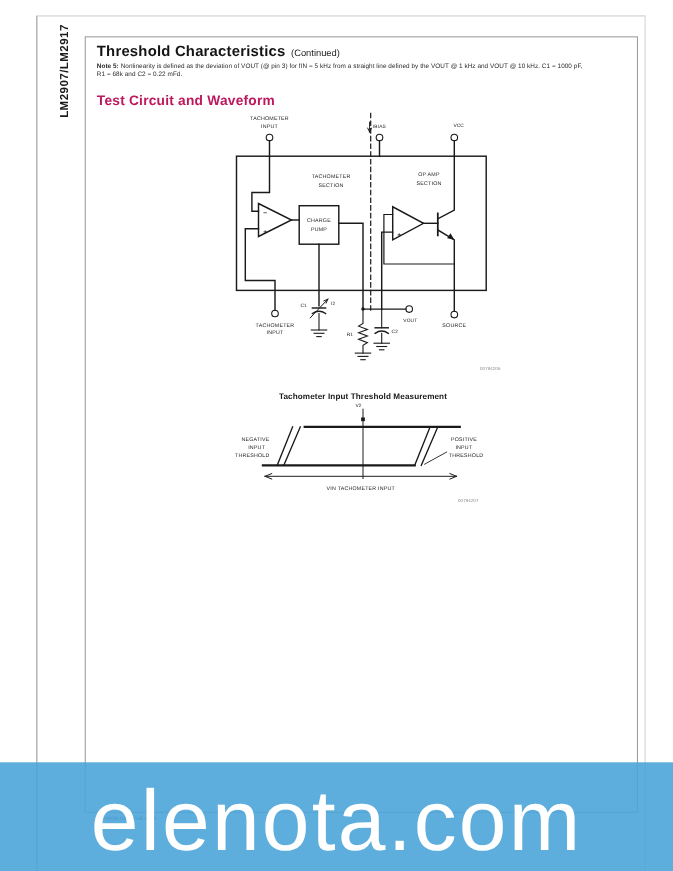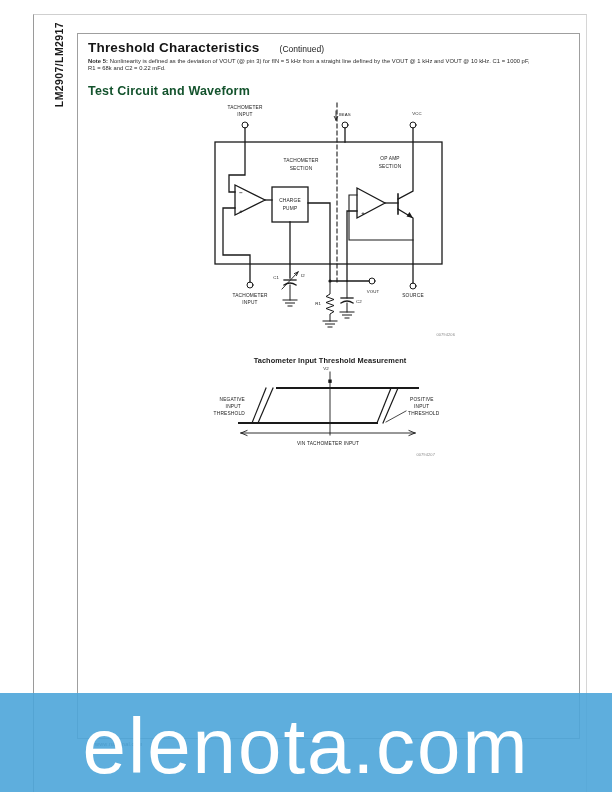--- a/index.html
+++ b/index.html
@@ -16,29 +16,29 @@
     position:absolute;left:77px;top:33px;width:501px;height:704px;
     border:1px solid #9f9f9f;background:#fff;
   }
   .side-part{
     position:absolute;left:53px;top:22px;
     writing-mode:vertical-rl;transform:rotate(180deg);
     font-weight:bold;font-size:10.5px;letter-spacing:0.4px;color:#1a1a1a;
   }
   .title-row{position:absolute;left:88px;top:38px;white-space:nowrap;}
   .title-main{font-weight:bold;font-size:13.5px;letter-spacing:0.2px;color:#141414;}
-  .title-cont{font-size:8.5px;color:#222;margin-left:20px;text-align:center;}
+  .title-cont{font-size:8.5px;color:#222;margin-left:5px;text-align:center;}
   .note{
     position:absolute;left:88px;top:58px;width:470px;
     font-size:5.8px;line-height:7px;color:#2a2a2a;letter-spacing:0.05px;
   }
   .note b{font-weight:bold;}
   .sec-title{
     position:absolute;left:88px;top:84px;
-    font-weight:bold;font-size:12.5px;letter-spacing:0.2px;color:#14532d;white-space:nowrap;
+    font-weight:bold;font-size:12.5px;letter-spacing:0.2px;color:#be185d;white-space:nowrap;
   }
   svg{position:absolute;overflow:visible;}
   svg text{font-family:"Liberation Sans", sans-serif;fill:#1a1a1a;}
   .lbl{font-size:4.8px;letter-spacing:0.2px;}
   .lbl-sm{font-size:4.4px;letter-spacing:0.1px;}
   .figcode{font-size:4px;fill:#8a8a8a;letter-spacing:0.1px;}
   .opamp-sign{font-size:6px;font-weight:bold;}
   .wave-title{font-size:7.4px;font-weight:bold;letter-spacing:0.1px;}
   .footer-url{
     position:absolute;left:95px;top:741px;font-size:5.5px;color:#333;letter-spacing:0.2px;

